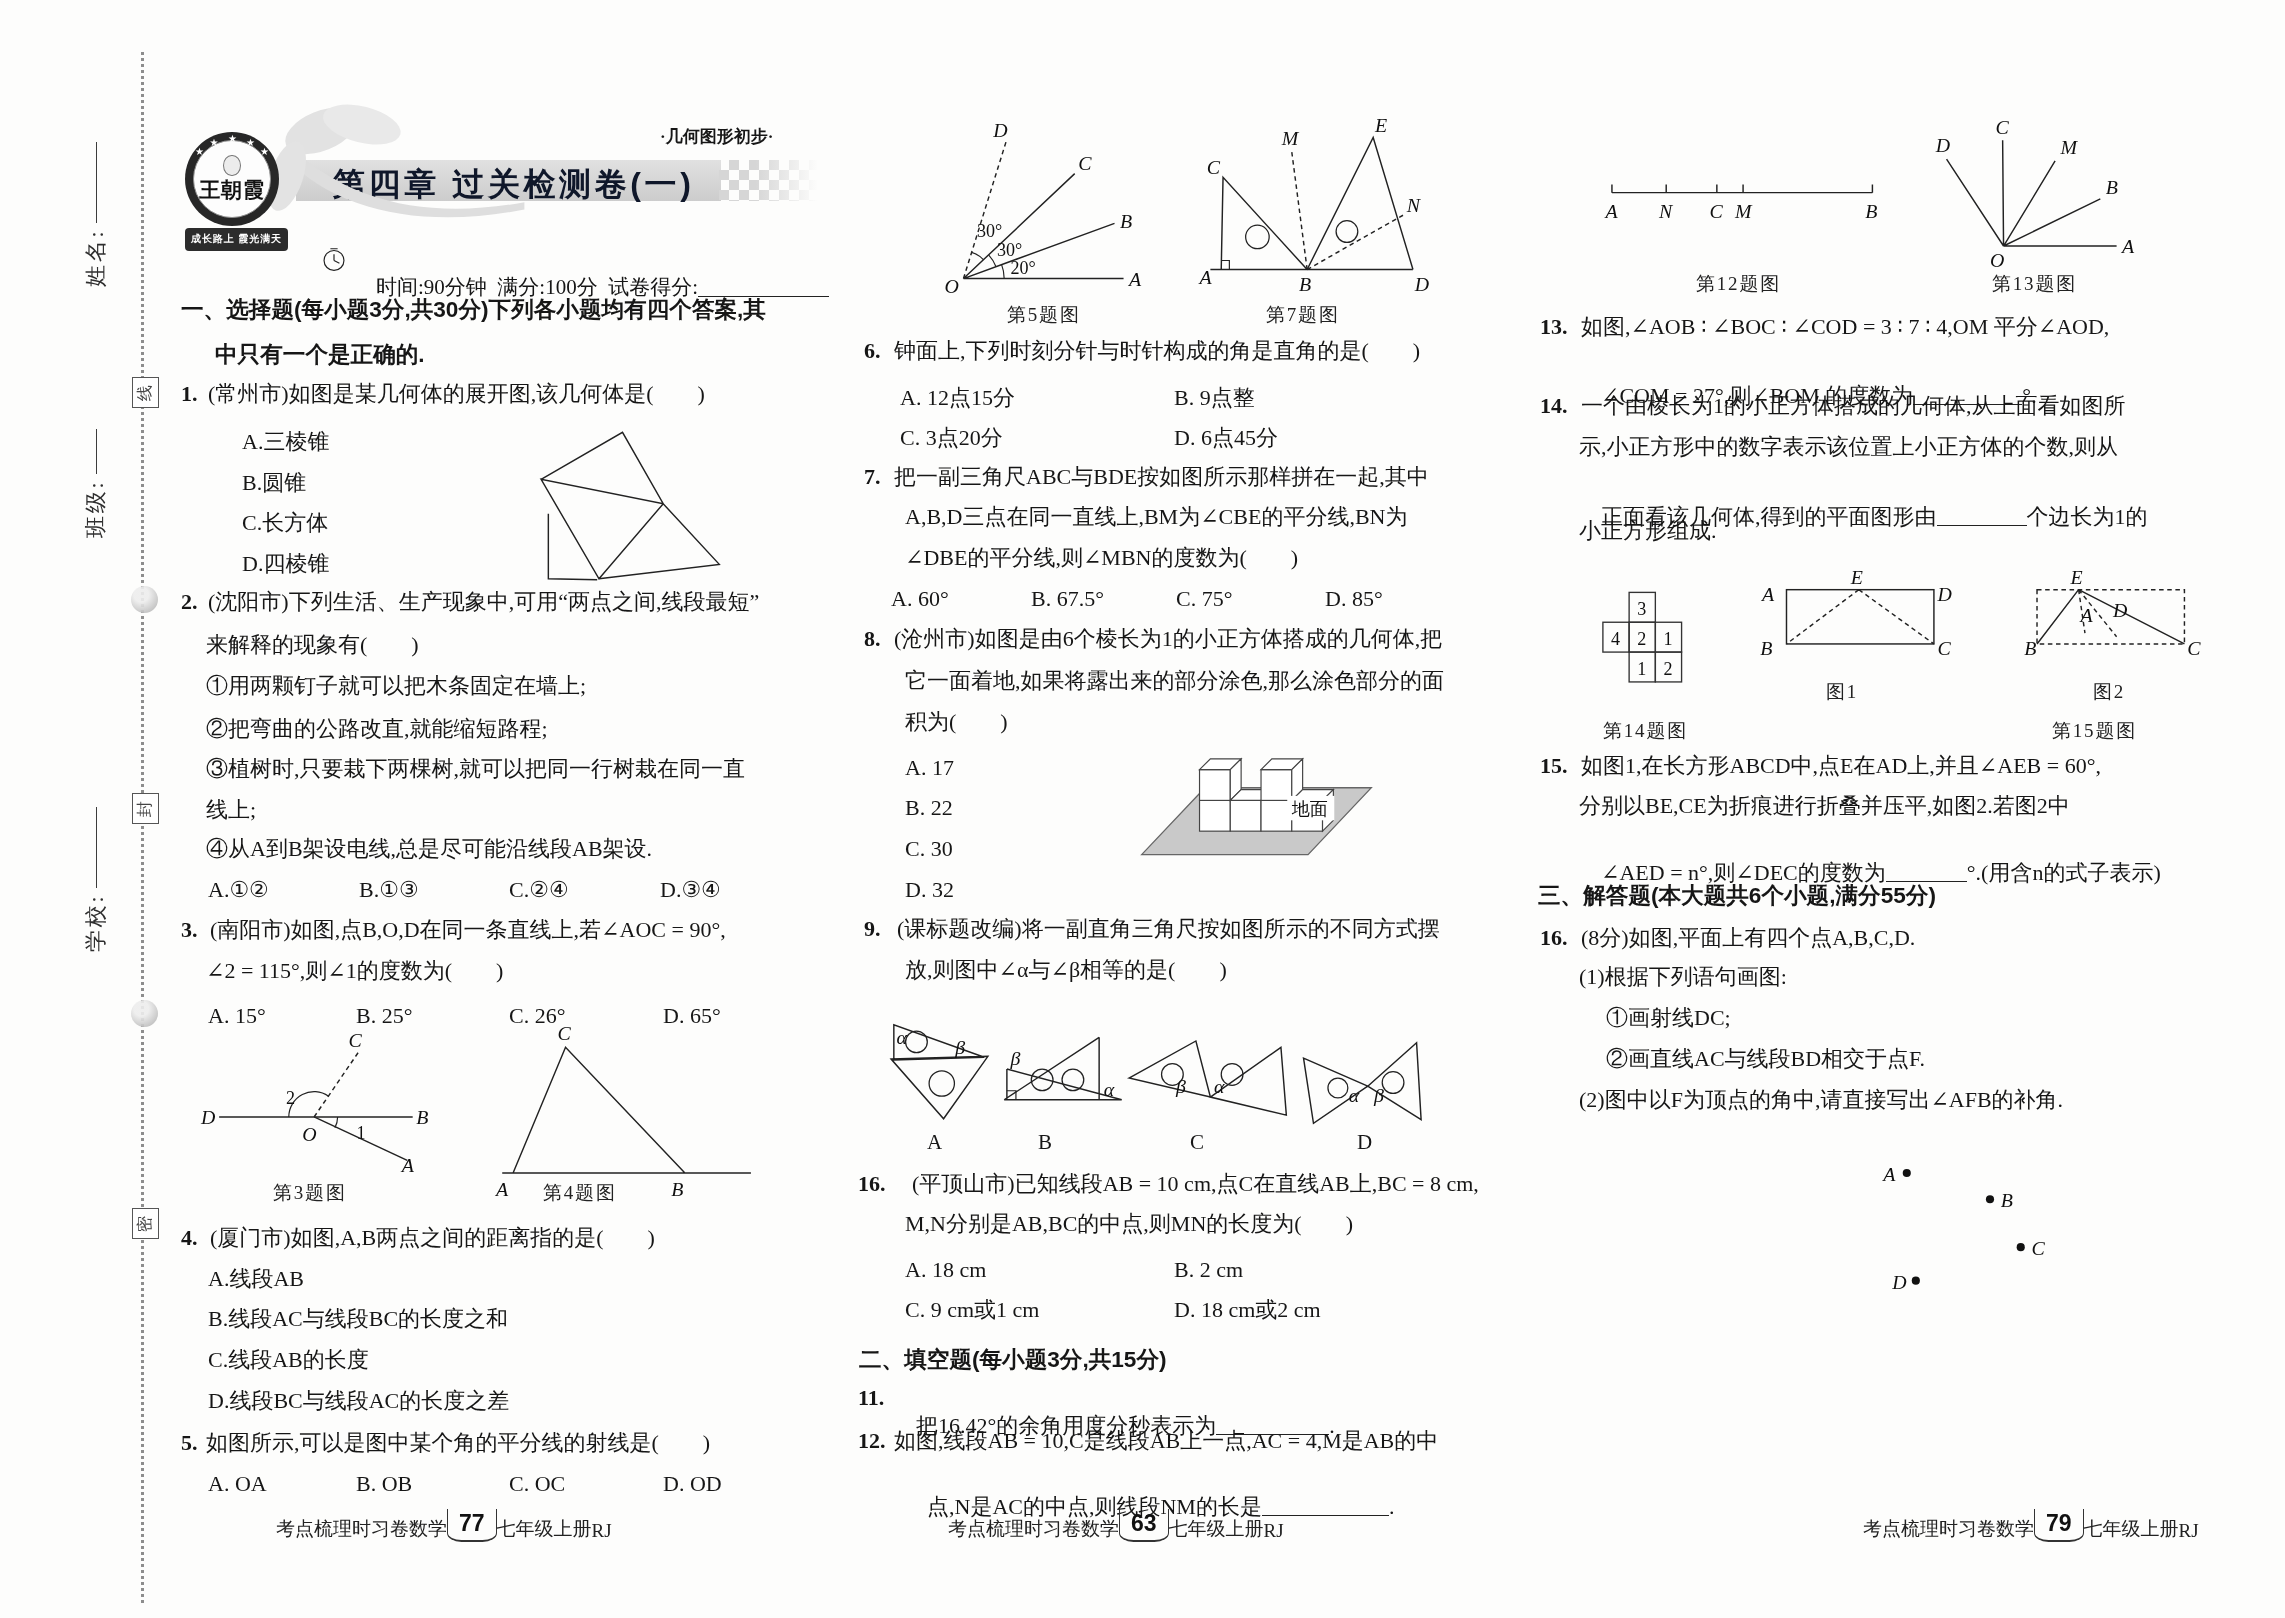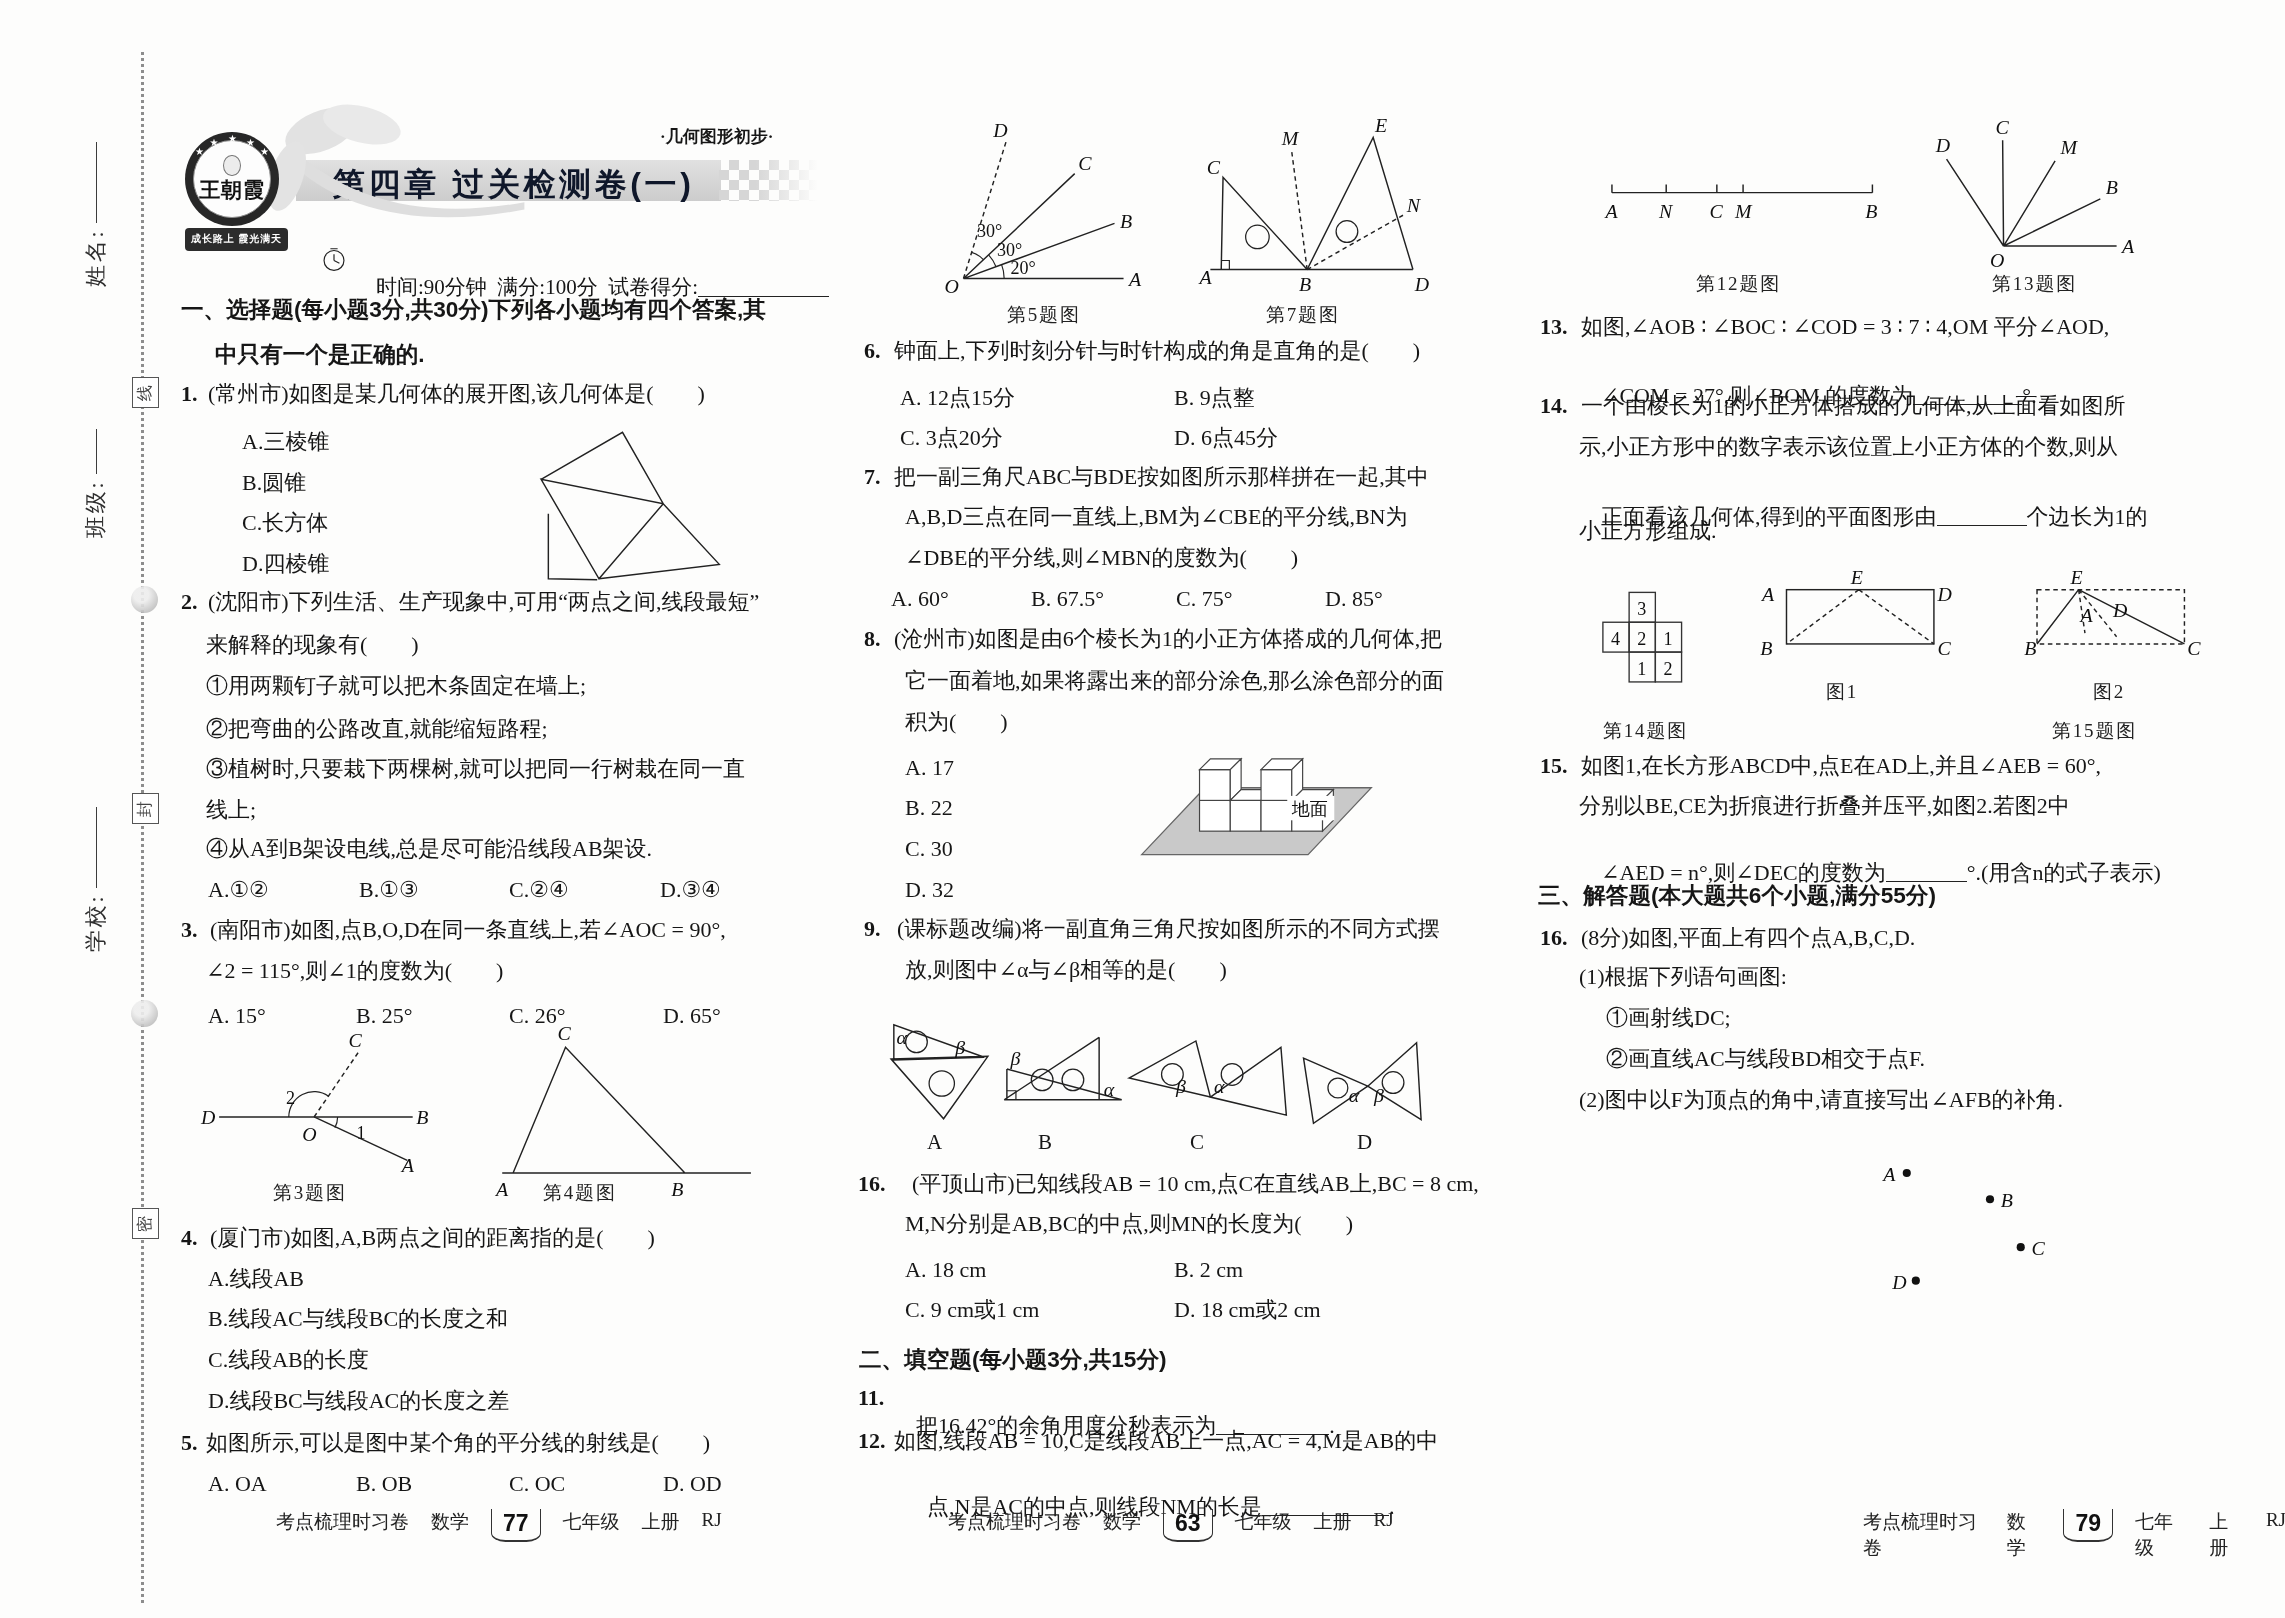--- a/index.html
+++ b/index.html
@@ -36,21 +36,21 @@
   .logoinner{width:76px;height:76px;border-radius:50%;background:#fdfdfd;border:0.9px solid #8f8f8f;
              display:flex;flex-direction:column;align-items:center;justify-content:center}
   .logooval{width:15.4px;height:19px;border:0.9px solid #777;border-radius:50%;background:#ececec}
   .logoname{font-weight:700;font-size:21px;letter-spacing:0.9px;color:#111}
   .star{position:absolute;color:#fff;font-size:10px;line-height:1}
   .ribbon{position:absolute;left:185px;top:228px;width:103px;height:22.6px;background:#2c2c2c;border-radius:4px;
           color:#fff;font-family:"Liberation Sans","DejaVu Sans",sans-serif;font-size:10px;font-weight:700;
           display:flex;align-items:center;justify-content:center;letter-spacing:0.9px;z-index:2}
   .decor{position:absolute;z-index:1}
   
-  .footer{position:absolute;top:1509px;display:flex;align-items:flex-start;gap:22px;font-size:19px;color:#222}
+  .footer{position:absolute;top:1509px;display:flex;align-items:flex-end;font-size:19px;color:#222}
   .badge{font-family:"Liberation Sans","DejaVu Sans",sans-serif;font-weight:700;font-size:23px;color:#111;
          padding:0.9px 11px 2.7px;border-left:1.8px solid #333;border-right:1.8px solid #333;border-bottom:2.7px solid #333;
          border-radius:0 0 14.5px 14.5px / 0 0 9px 9px}
   
   svg.figs{position:absolute;left:0;top:0;z-index:2}
   .figs .ln{stroke:#222;stroke-width:1.6;fill:none}
   .figs .thin{stroke-width:1.3}
   .figs .dash{stroke-dasharray:5 4}
   .figs text{font-family:"Liberation Serif","DejaVu Serif",serif;font-size:22px;font-style:italic;fill:#101010}
   .figs text.cn{font-style:normal;font-size:20px}

